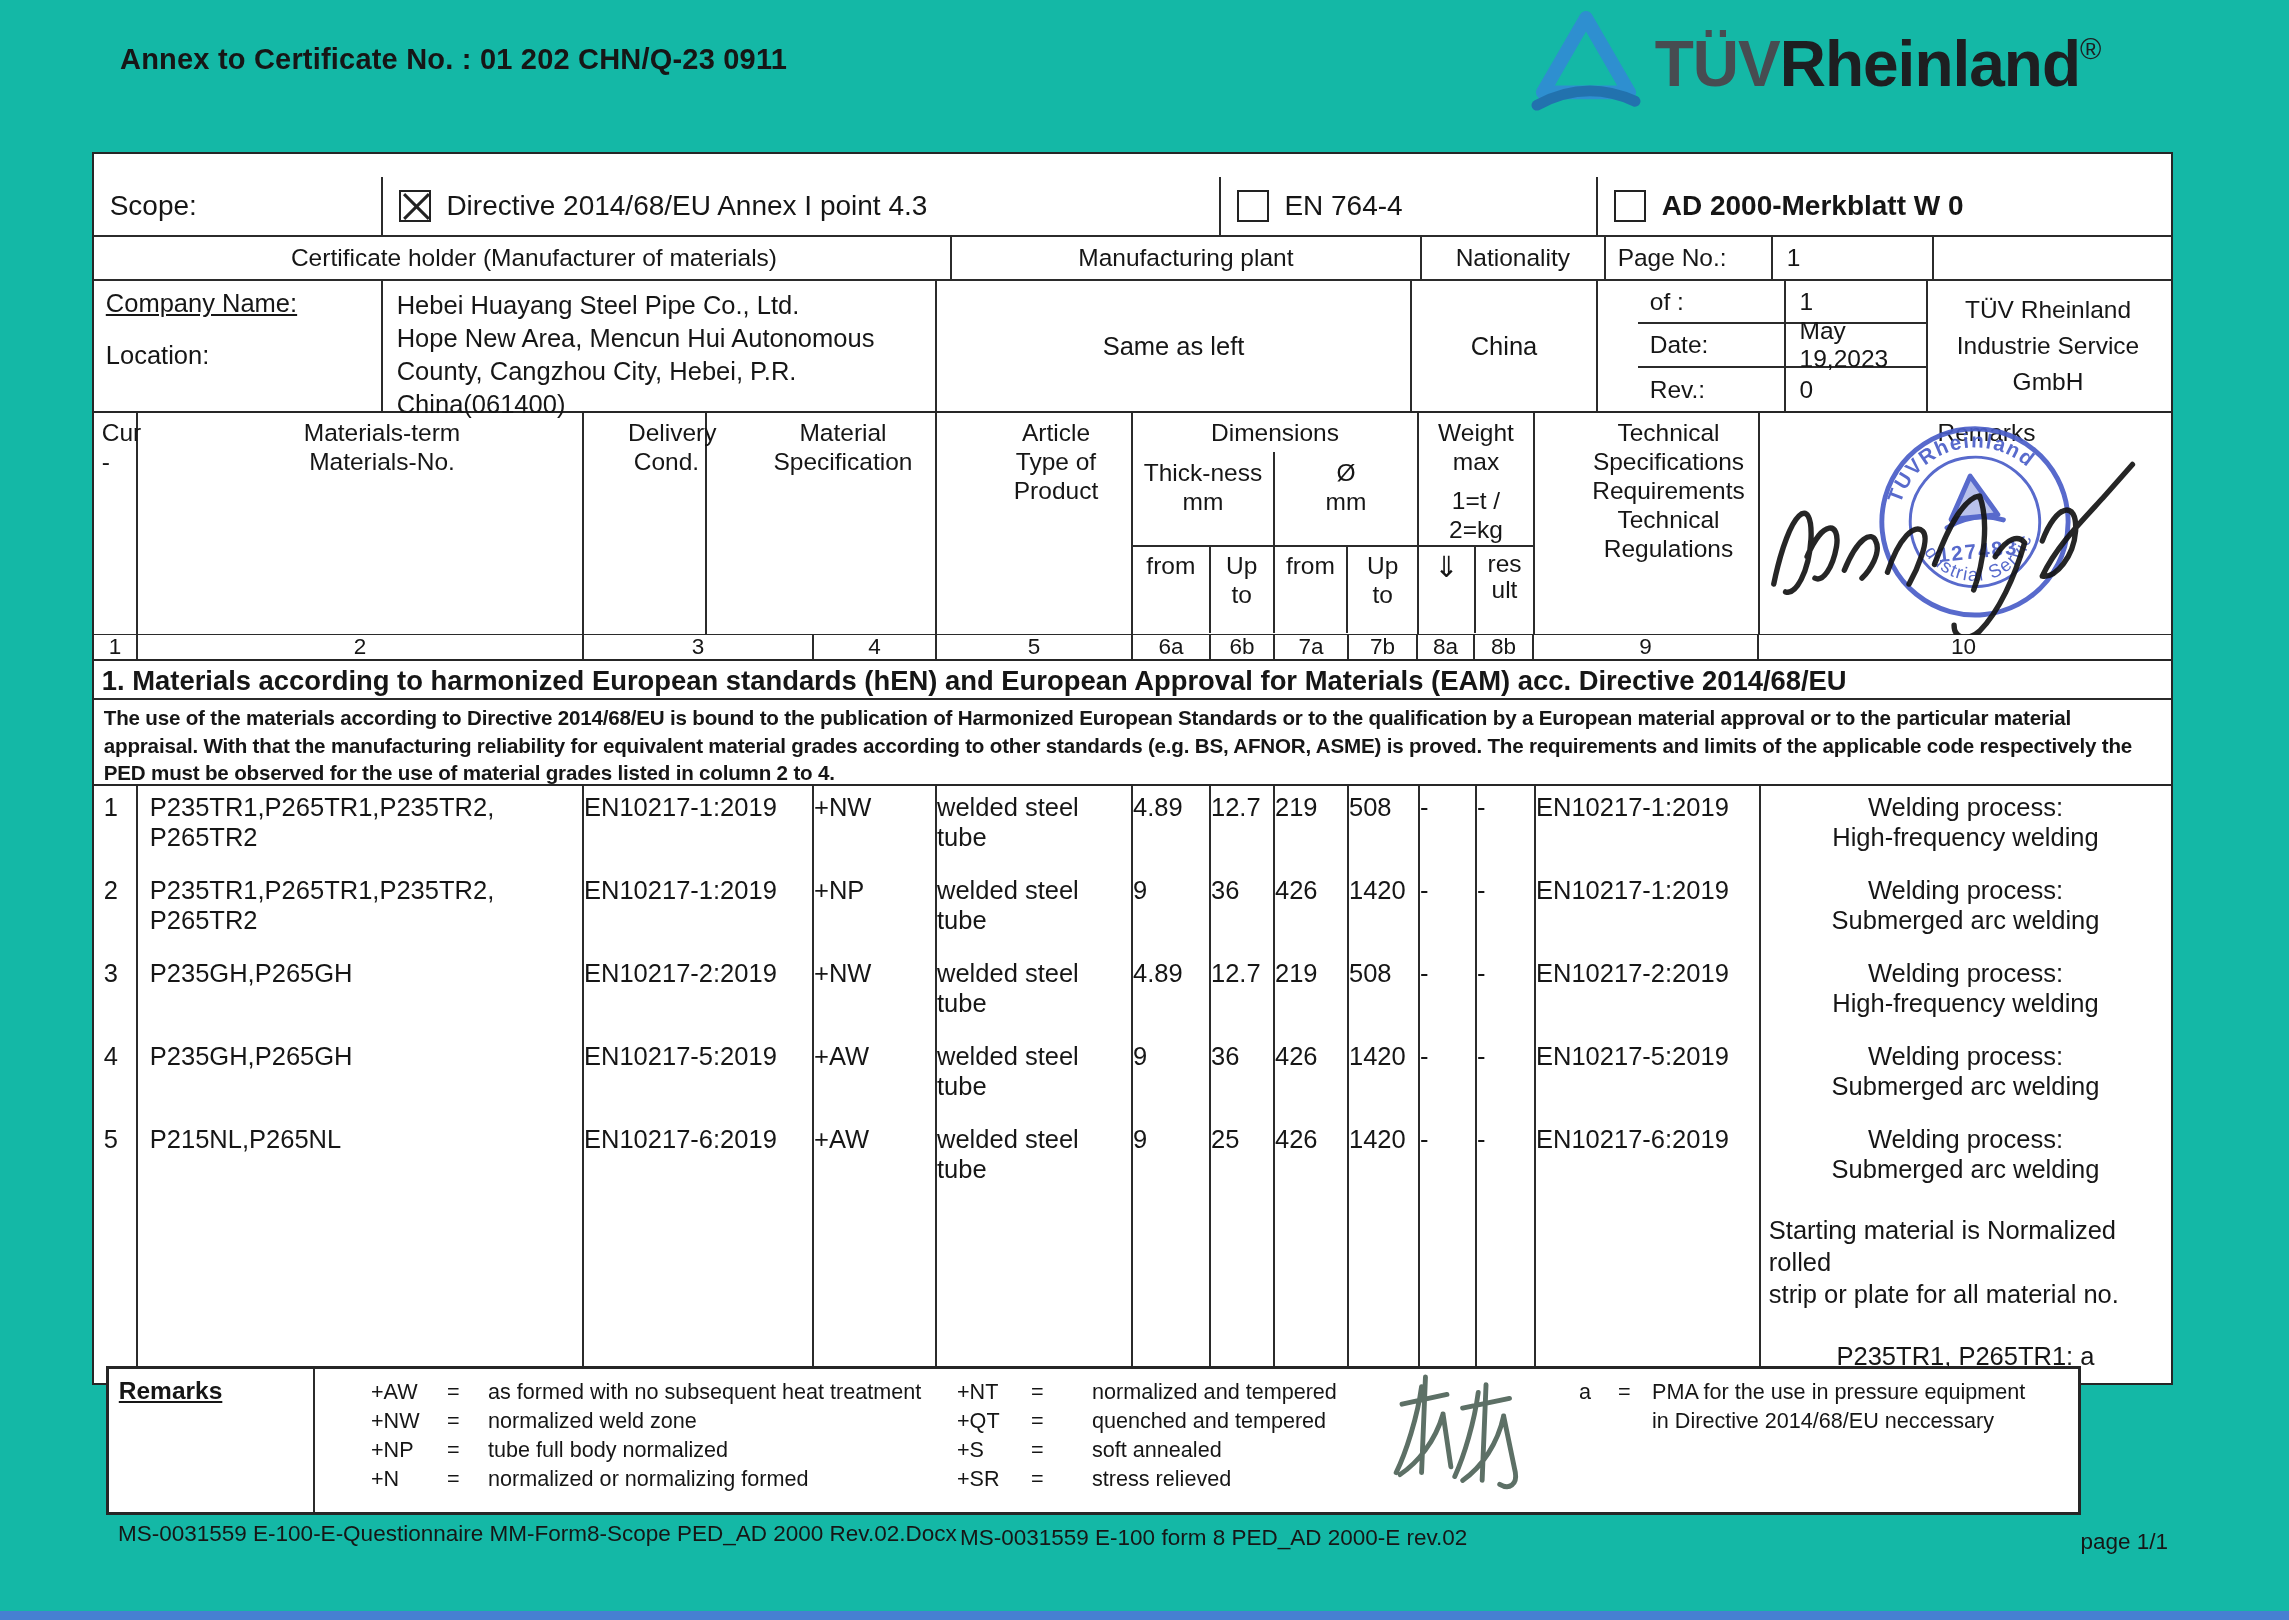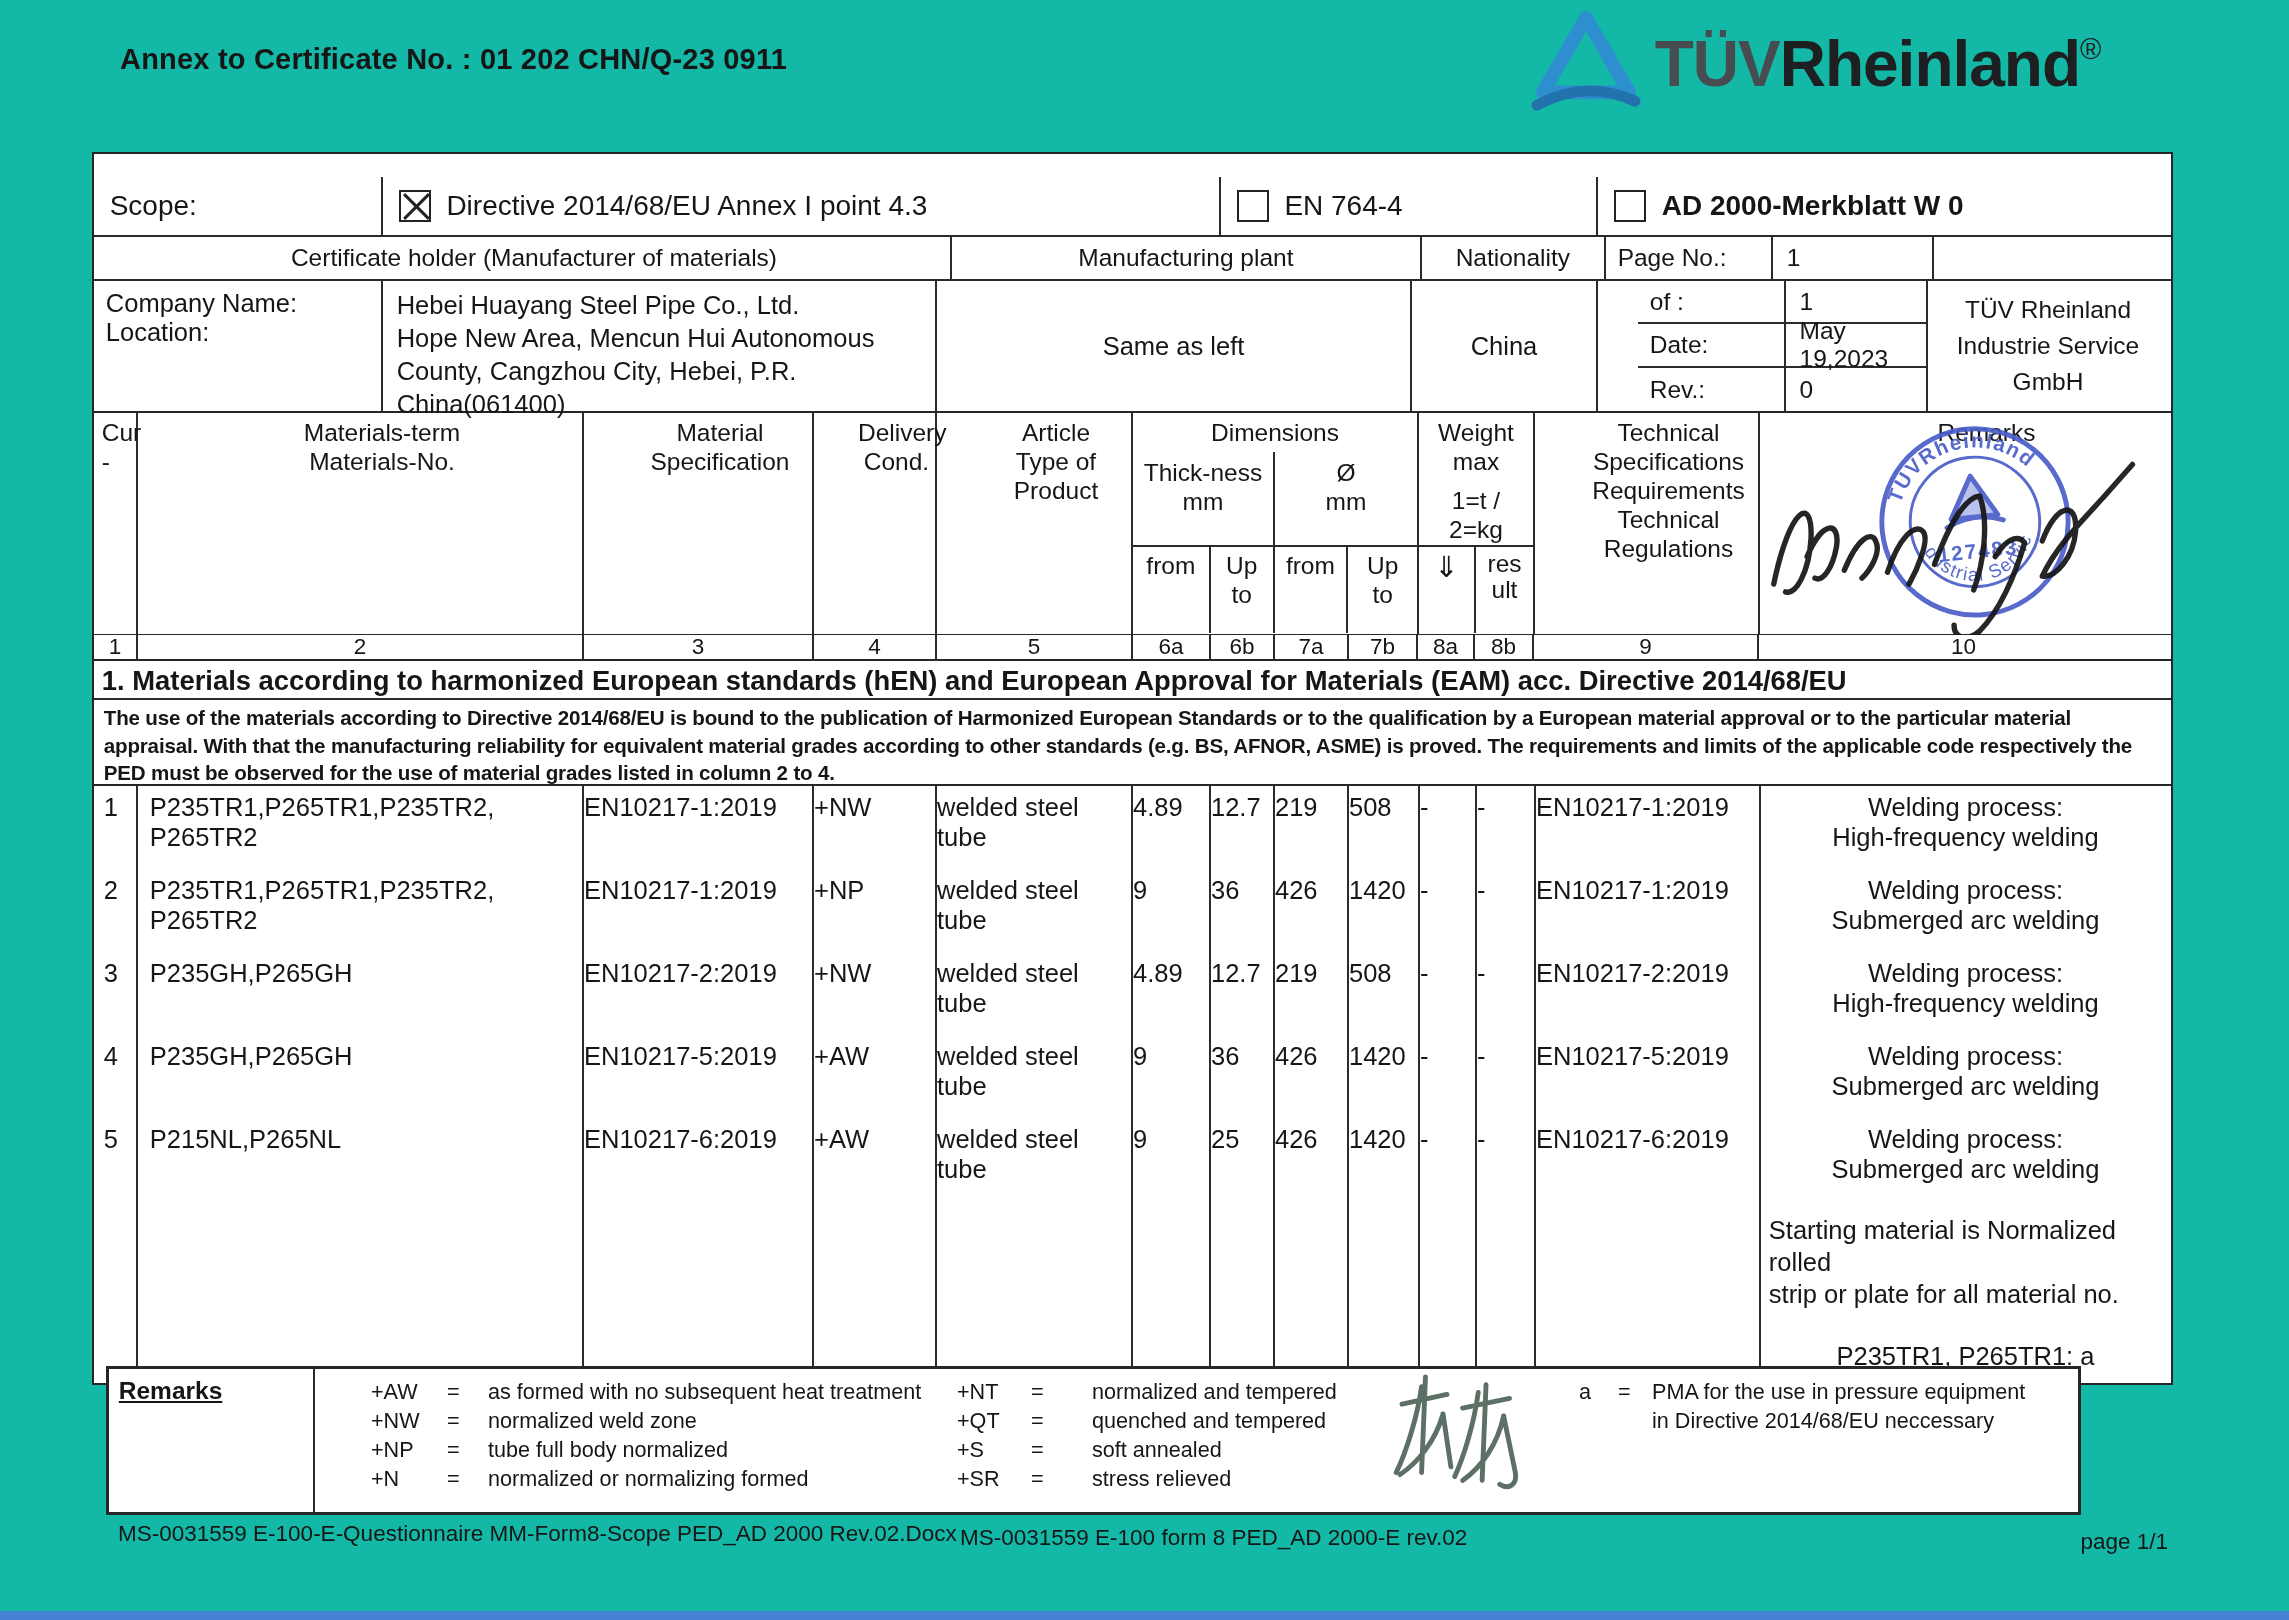--- a/index.html
+++ b/index.html
@@ -42,21 +42,21 @@
   .hh-holder { width:843px; }
   .hh-plant { width:475px; }
   .hh-nat { width:186px; }
   .hh-pagelab { width:169px; justify-content:flex-start !important; padding-left:11.8px; }
   .hh-pageval { width:162px; justify-content:flex-start !important; padding-left:13.7px; }
   .hh-blank { width:240px; }
 
   
   .row-info { height:132px; }
   .info-labels { width:289px; padding:7.8px 0 0 11.8px; font-size:25.5px; }
-  .info-labels .lab1 { margin-bottom:0; }
+  .info-labels .lab1 { margin-bottom:23px;text-decoration:underline; }
   .info-values { width:554px; padding:7.8px 0 0 13.7px; font-size:25.5px; line-height:33px; }
   .info-plant { width:475px; display:flex; align-items:center; justify-content:center; font-size:25.5px; }
   .info-nat { width:186px; display:flex; align-items:center; justify-content:center; font-size:25.5px; }
   .info-right { width:330px; display:flex; flex-direction:column; border-right:2px solid #2b2b2b;padding-left:40px; }
   .ir-row { display:flex; height:44px; border-bottom:2px solid #2b2b2b; }
   .ir-row:last-child { border-bottom:none; }
   .ir-lab { width:169px; border-right:2px solid #2b2b2b; font-size:24.5px; display:flex; align-items:center; padding-left:11.8px; }
   .ir-val { width:160px; font-size:24.5px; display:flex; align-items:center; padding-left:13.7px; }
   .info-issuer { width:240px; display:flex; align-items:center; justify-content:center; text-align:center; font-size:24.5px; line-height:36px; }
 
@@ -204,24 +204,24 @@
       <div class="info-issuer pre">TÜV Rheinland
 Industrie Service
 GmbH</div>
     </div>
 
     <div class="tr row-mhead">
       <div class="mh mh-cur pre">Cur
 -</div>
       <div class="mh mh-mat pre">Materials-term
 Materials-No.</div>
+      <div class="mh mh-del pre">Delivery
+Cond.</div>
       <div class="mh mh-spec pre">Material
 Specification</div>
-      <div class="mh mh-del pre">Delivery
-Cond.</div>
       <div class="mh mh-art pre">Article
 Type of Product</div>
       <div class="mh mh-dims">
         <div class="dims-title">Dimensions</div>
         <div class="dims-mid">
           <div class="dim-thk pre">Thick-ness
 mm</div>
           <div class="dim-dia pre">Ø
 mm</div>
         </div>

